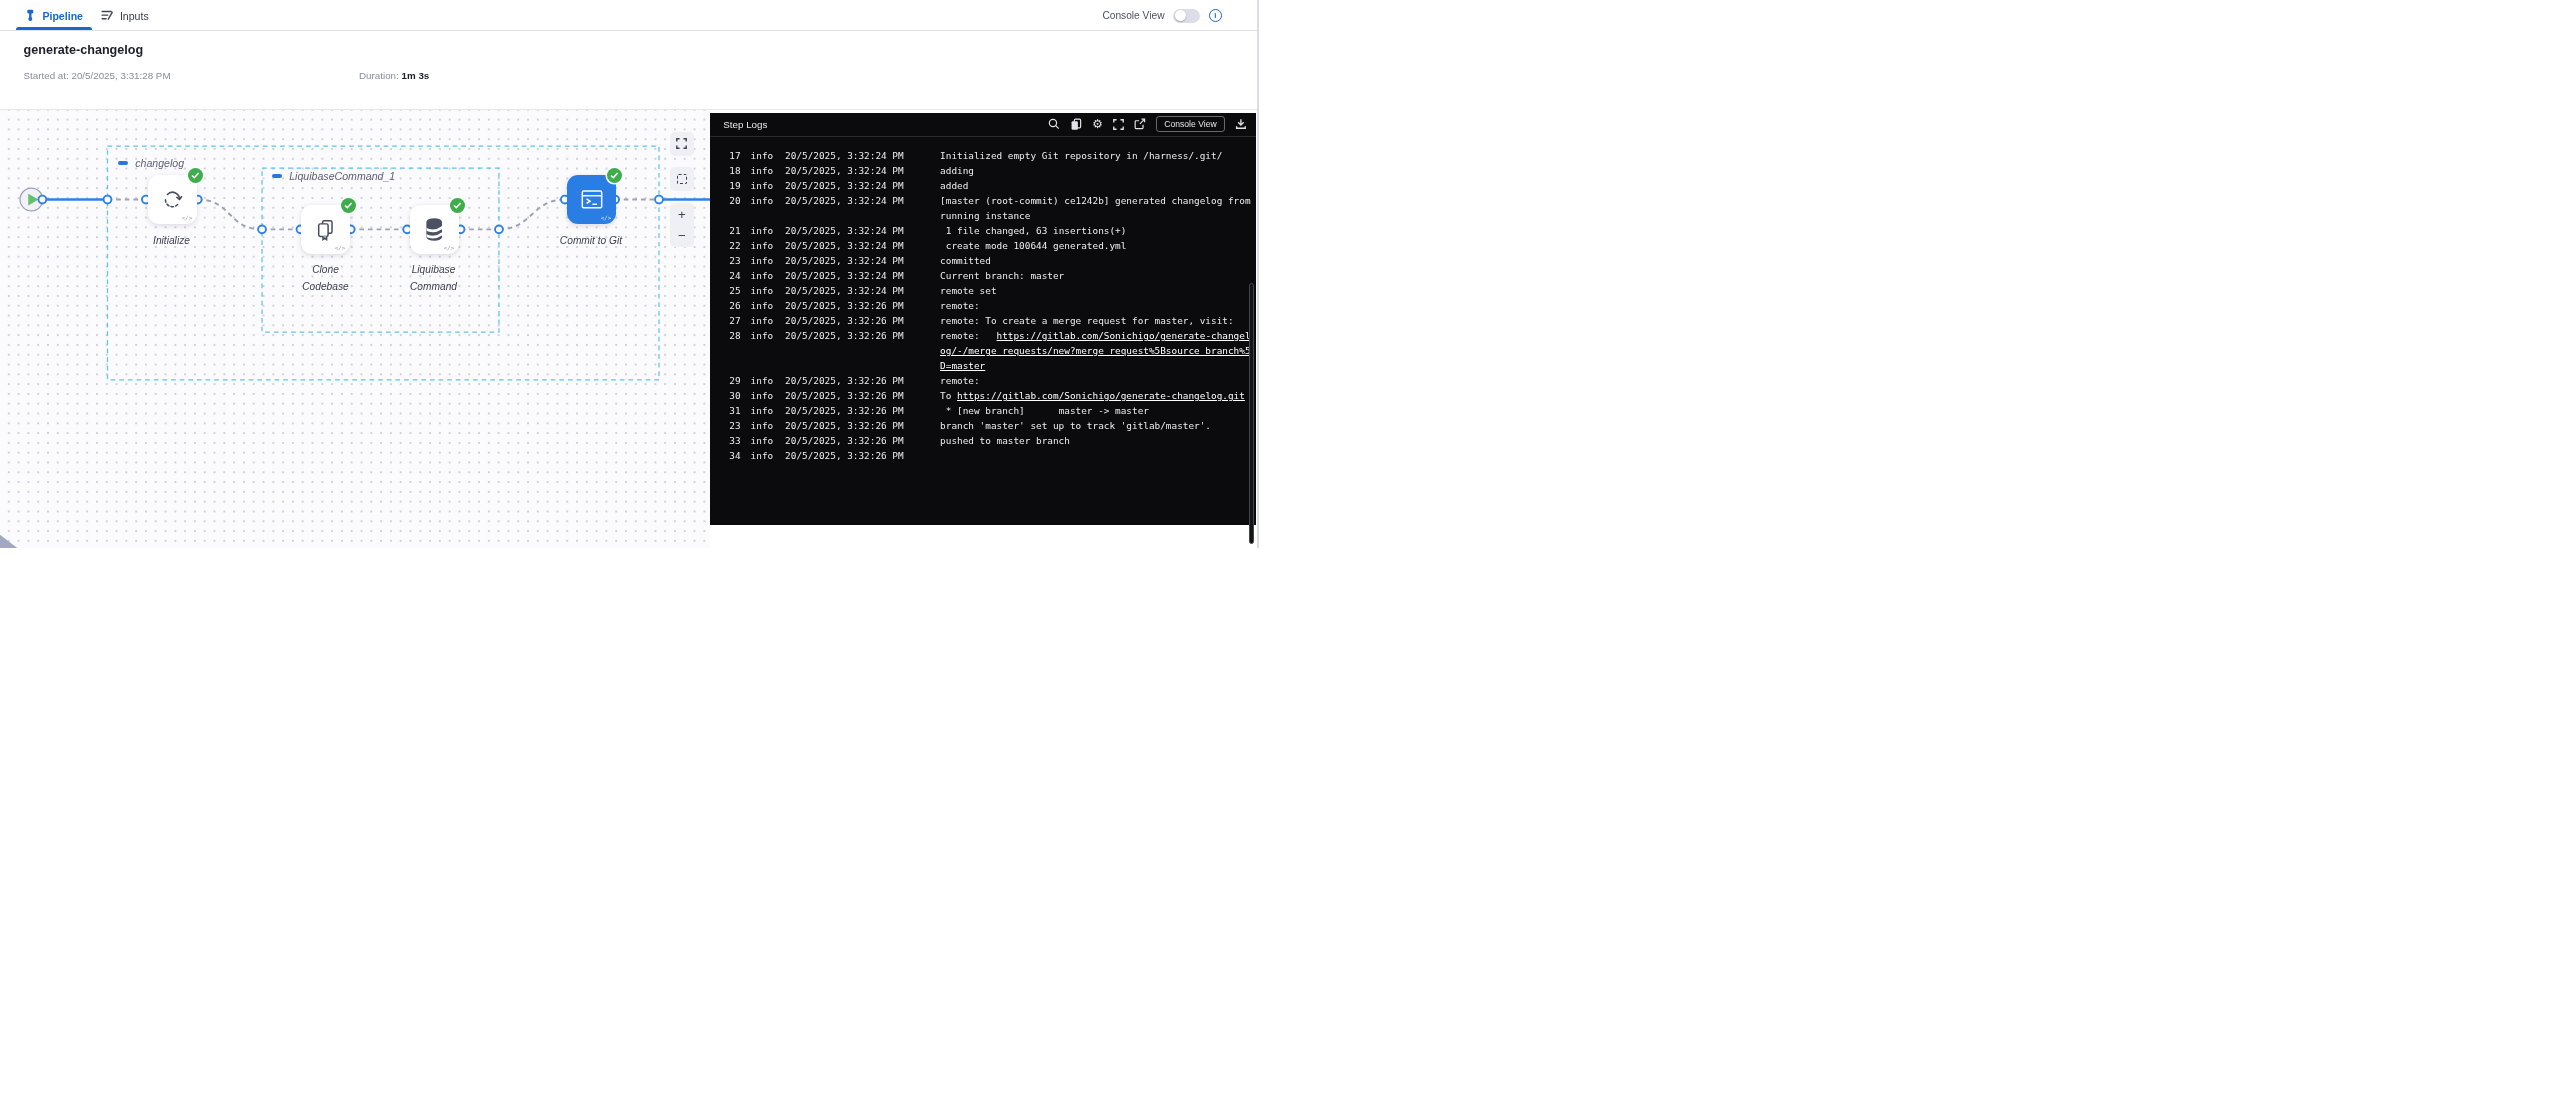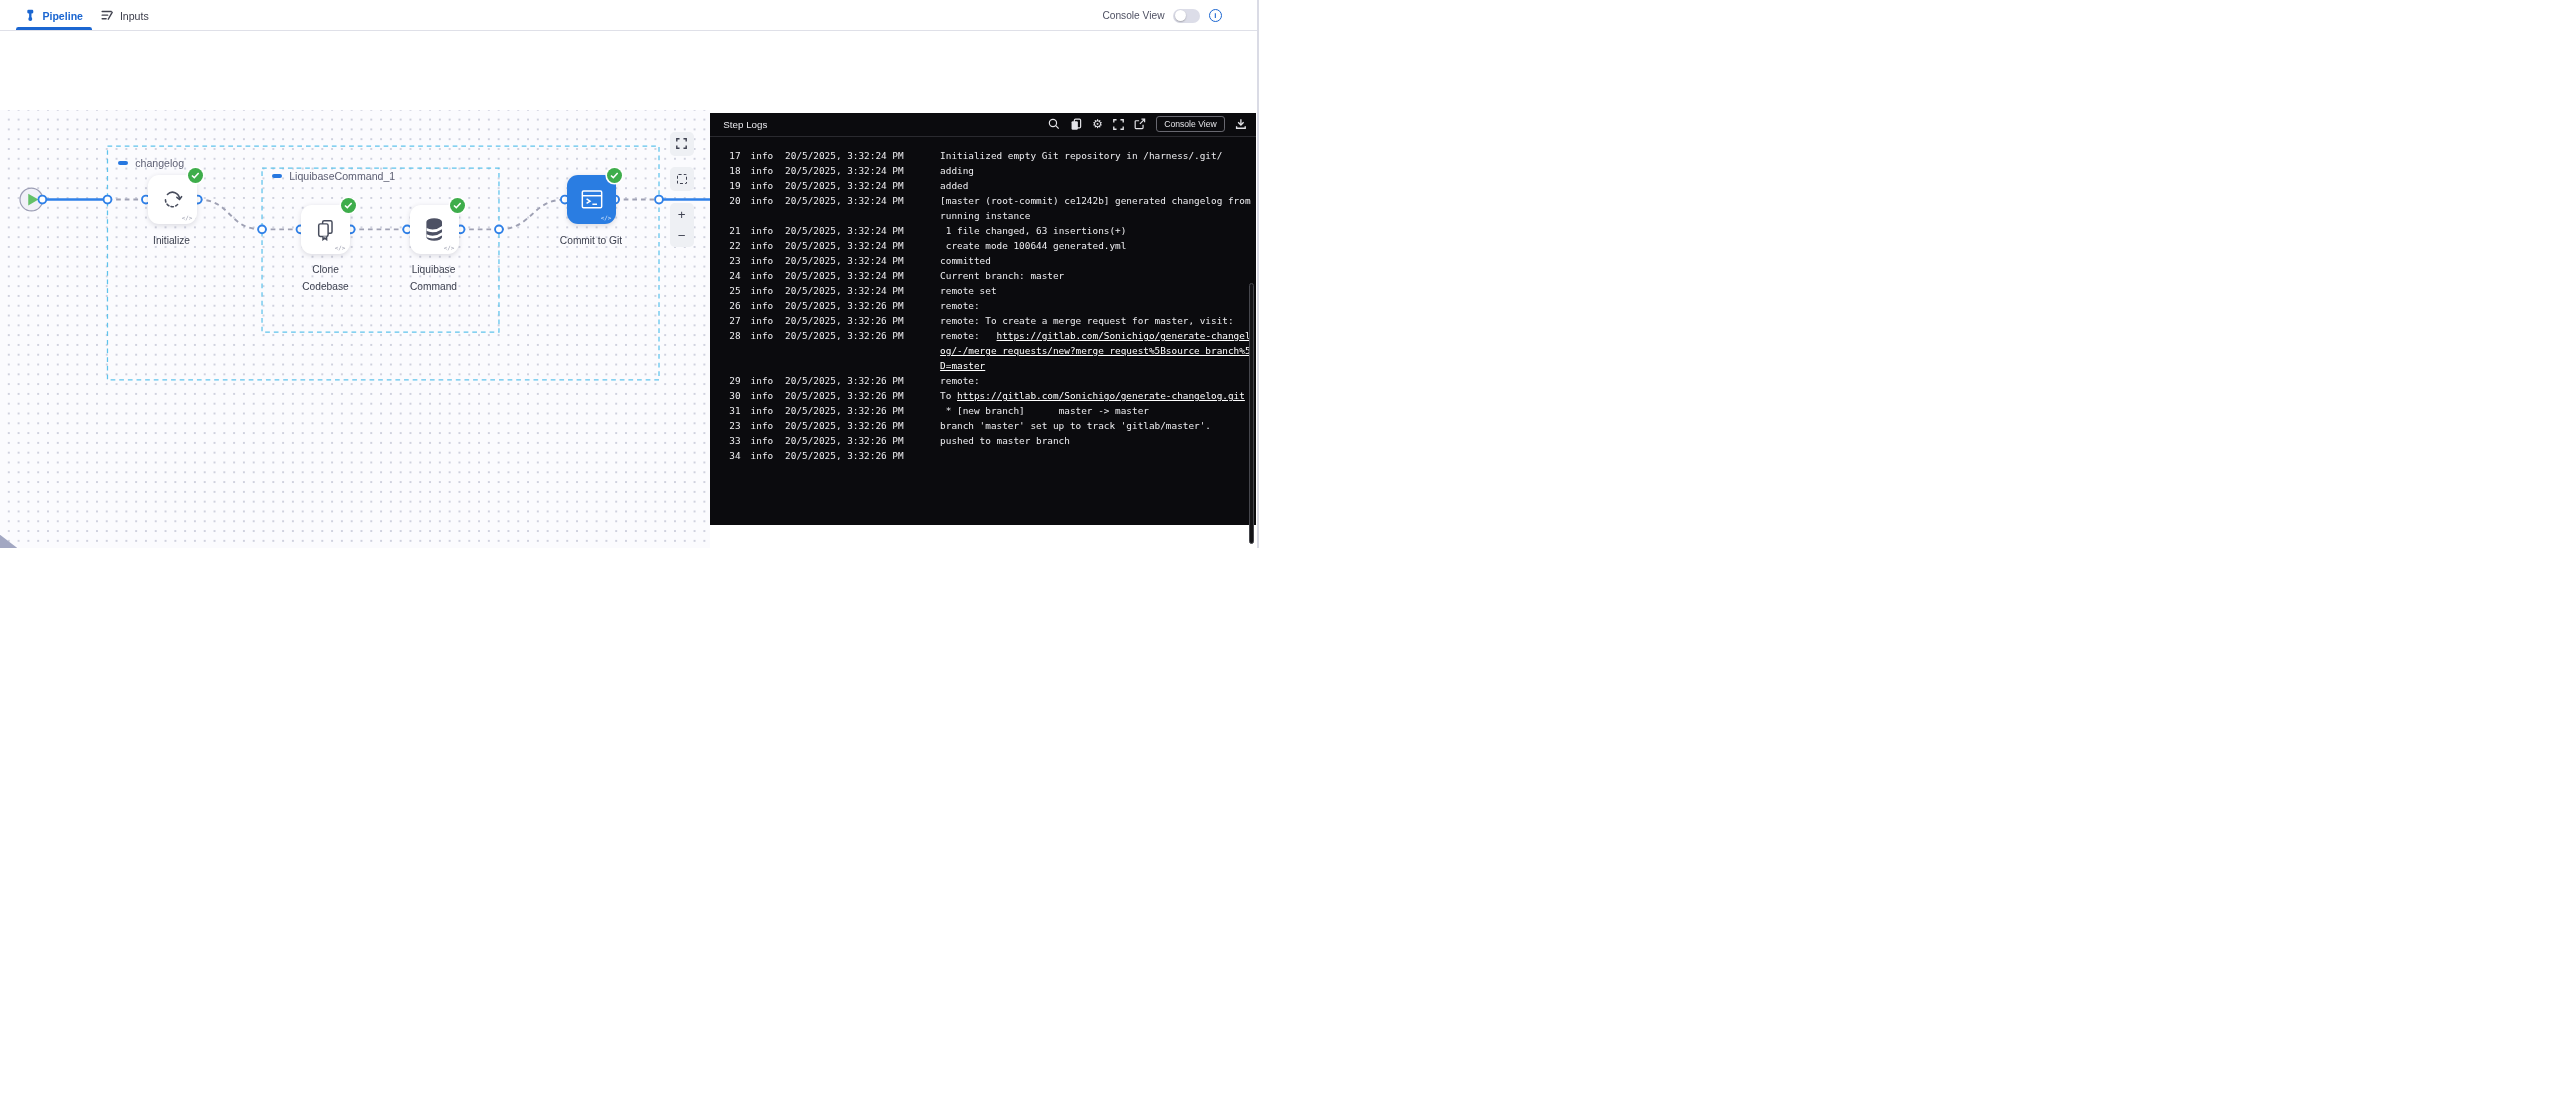--- a/index.html
+++ b/index.html
@@ -29,21 +29,21 @@
   
   .runheader { position:absolute; left:0; top:32px; width:1257px; height:78px; background:#fff;
                border-bottom:0.8px solid #e7e8ef; }
   .run-title { position:absolute; left:23.5px; top:11px; font-size:12.6px; font-weight:bold; color:#1d1f2b; }
   .run-meta { position:absolute; top:38px; font-size:9.8px; color:#8a8c9b; }
   .run-meta b { color:#1d1f2b; font-weight:bold; }
 
   
   .canvas { position:absolute; left:0; top:110px; width:710px; height:438px; background:#fbfbfe;
             background-image:radial-gradient(#cfd1de 1.3px, transparent 1.4px);
-            background-size:9.8px 9.8px; background-position:3.9px 4.7px; overflow:hidden; }
+            background-size:9.8px 9.8px; background-position:3.9px 4.7px; overflow:hidden;font-style:italic; }
   svg.wires { position:absolute; left:0; top:0; }
 
   .group-label { position:absolute; display:flex; align-items:center; gap:7px; }
   .group-chip { width:10.2px; height:3.5px; border-radius:2px; background:#2677e0; }
   .group-text { font-size:10.6px; color:#5f6175; }
 
   .node { position:absolute; width:49px; height:49px; border-radius:11px; background:#fff;
           box-shadow:0 1.6px 5.5px rgba(40,41,61,.14); display:flex; align-items:center;
           justify-content:center; cursor:pointer; }
   .node-blue { background:#2a7de2; }
@@ -123,20 +123,31 @@
     <div class="tab-underline"></div>
     <div class="topbar-right">
       <span class="cv-label">Console View</span>
       <div class="toggle">
         <div class="toggle-knob"></div>
       </div>
       <div class="info-icon">i</div>
     </div>
   </div>
 
+  <div class="runheader">
+    <div class="run-title">generate-changelog</div>
+    <div class="run-meta" style="left:23.5px;">
+      <span>Started at:</span>
+      <span>20/5/2025, 3:31:28 PM</span>
+    </div>
+    <div class="run-meta" style="left:359px;">
+      <span>Duration:</span>
+      <b>1m 3s</b>
+    </div>
+  </div>
 
   <div class="canvas">
     <svg class="wires" width="710" height="438" viewBox="0 0 905 558">
 
       <rect x="137" y="46" width="703" height="298" fill="none" stroke="#5fc3ec" stroke-width="1.6" stroke-dasharray="6 5"></rect>
       <rect x="334" y="74" width="302" height="209" fill="none" stroke="#5fc3ec" stroke-width="1.6" stroke-dasharray="6 5"></rect>
 
       <g stroke="#2f80e8" stroke-width="3.2" fill="none">
         <line x1="54" y1="114" x2="137" y2="114"></line>
         <line x1="840" y1="114" x2="905" y2="114"></line>

